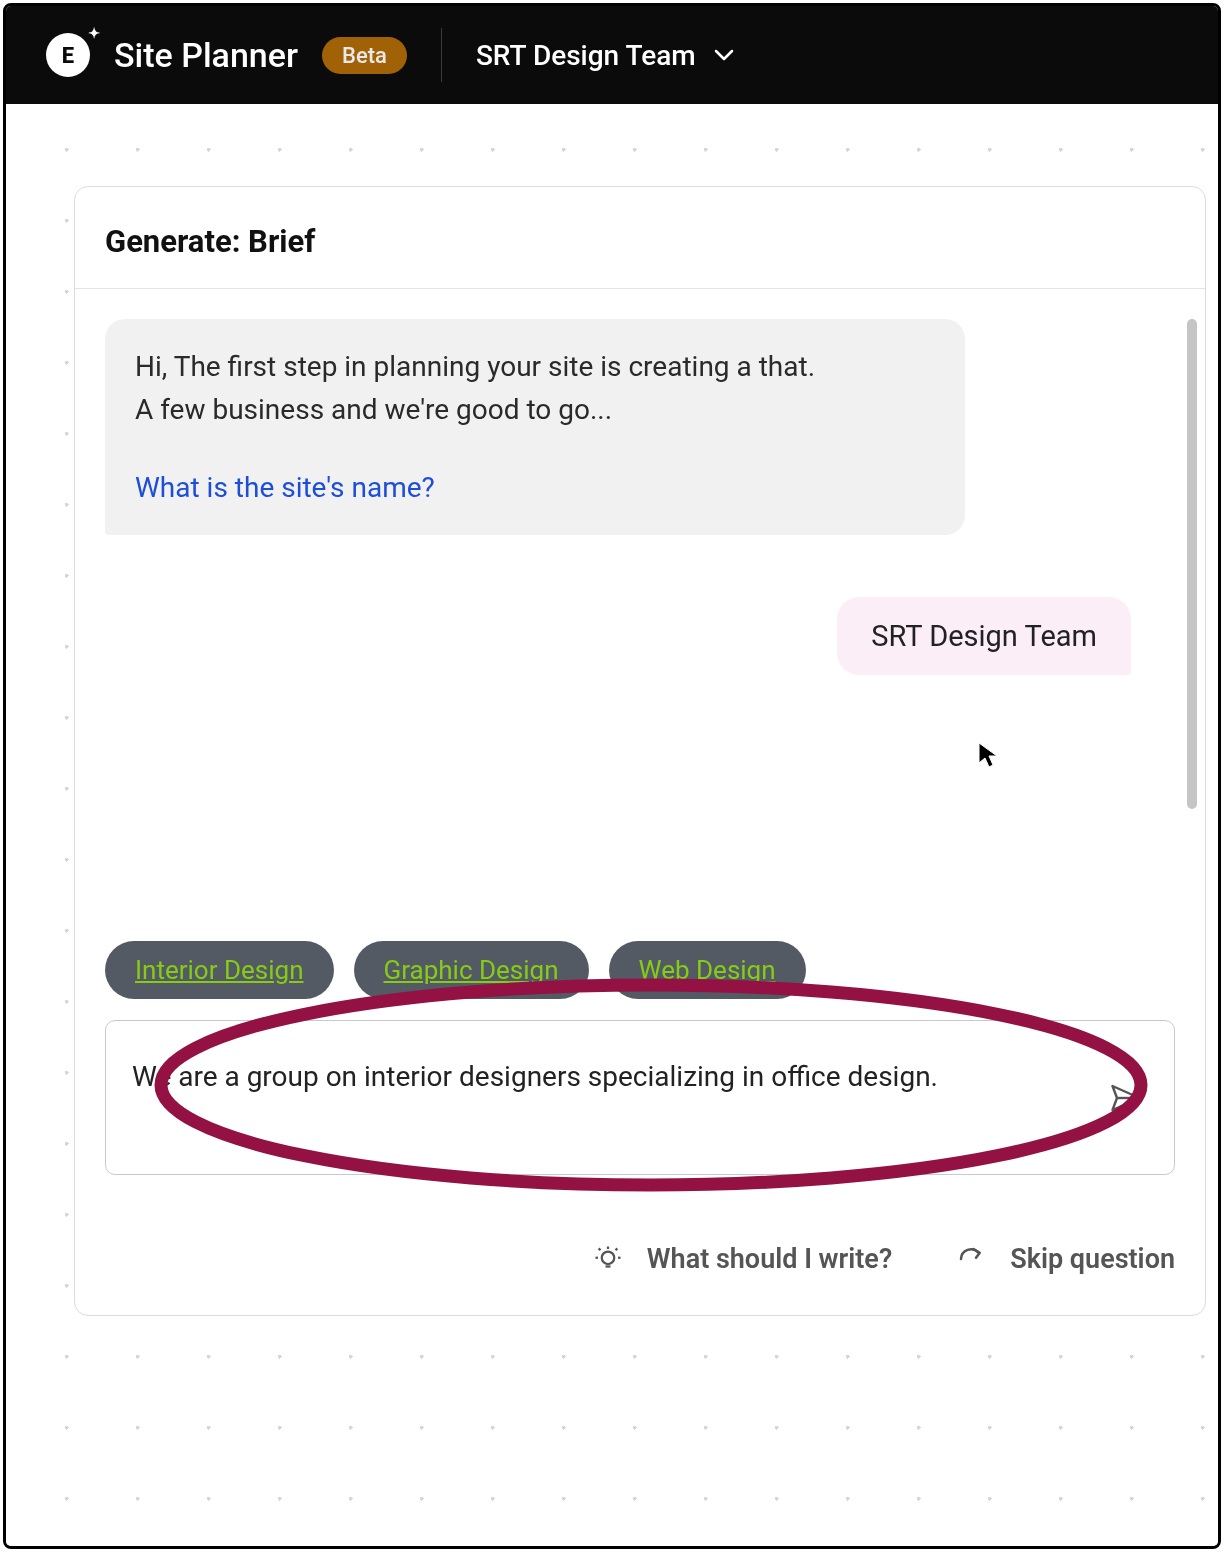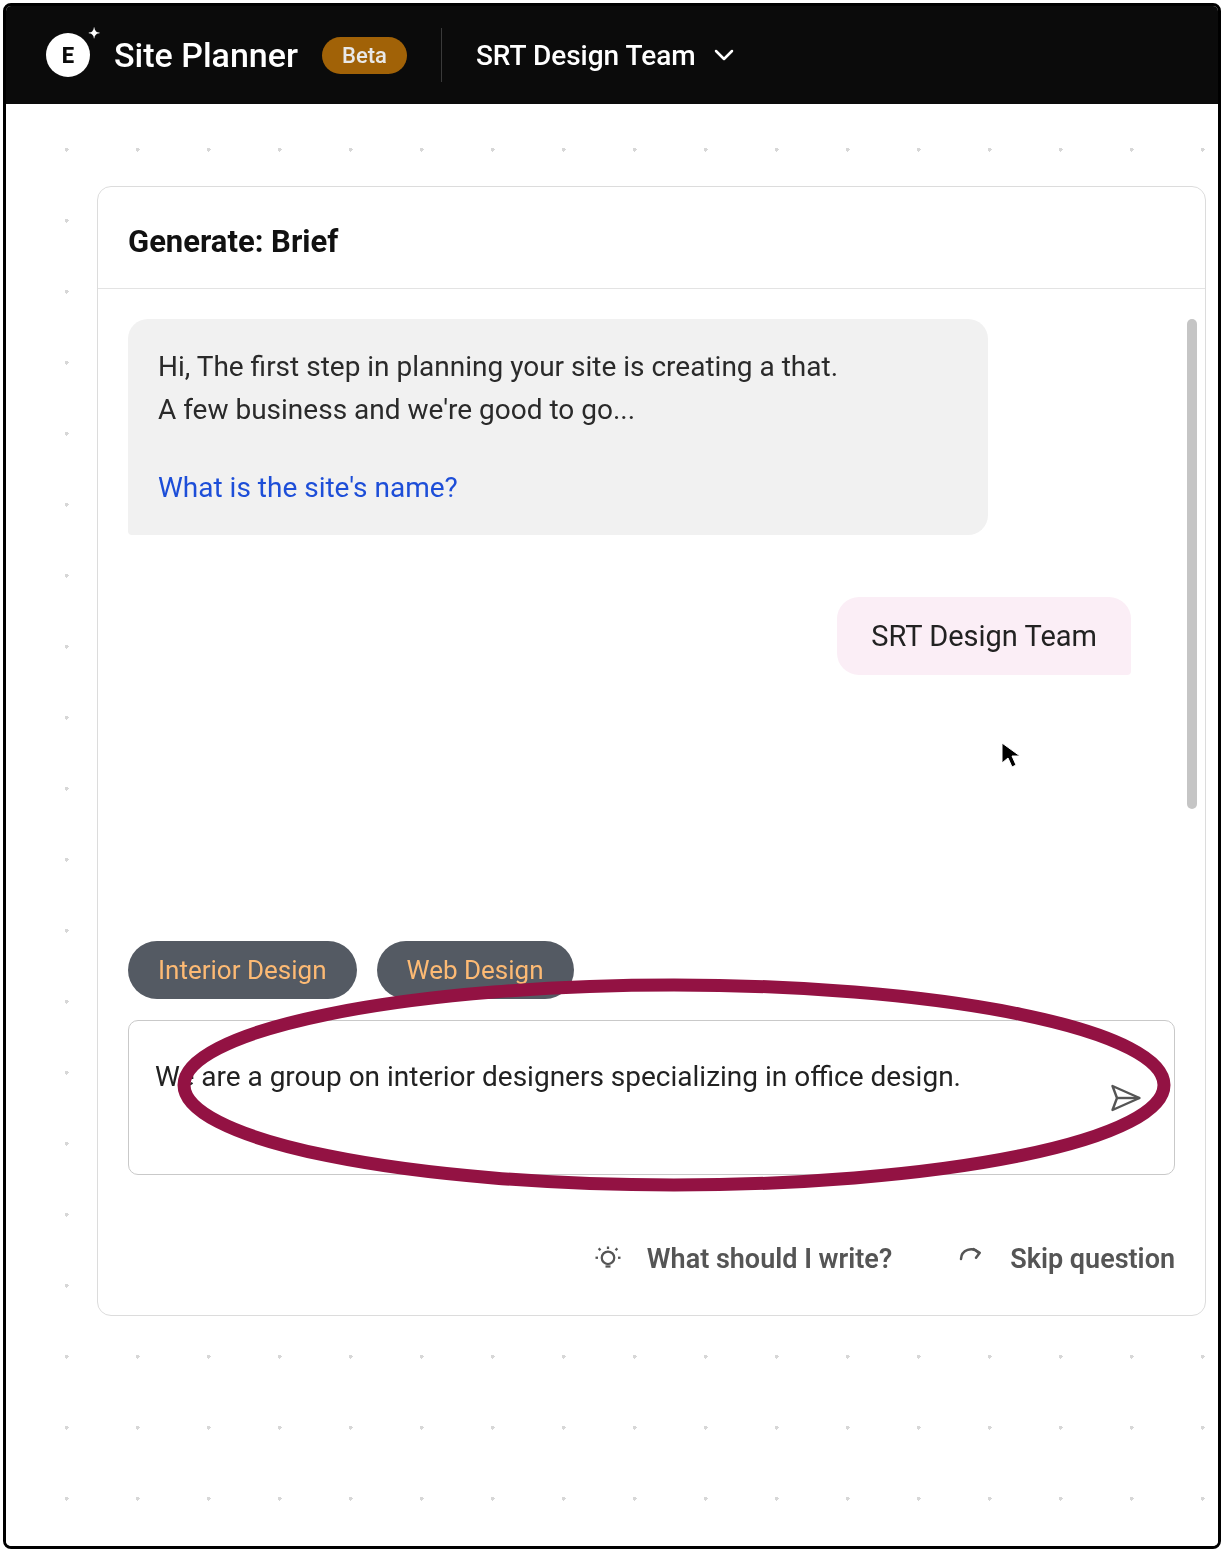--- a/index.html
+++ b/index.html
@@ -59,21 +59,21 @@
   .canvas {
     position: absolute;
     top: 98px; left: 0; right: 0; bottom: 0;
     background: #fff;
     background-image: radial-gradient(circle, #d7d7d7 2px, transparent 2px);
     background-size: 71px 71px;
     background-position: 25px 10px;
   }
   .panel {
     position: absolute;
-    top: 82px; left: 91px; right: 12px;
+    top: 82px; left: 68px; right: 12px;
     height: 1130px;
     background: #fff;
     border: 1px solid #dcdcdc;
     border-radius: 14px;
     display: flex; flex-direction: column;
   }
   .panel-header {
     padding: 36px 30px 28px 30px;
     font-size: 31px; font-weight: 700; color: #111;
     border-bottom: 1px solid #e3e3e3;
@@ -130,25 +130,26 @@
     pointer-events: none;
   }
   .chips-row {
     position: absolute;
     left: 30px;
     bottom: 316px;
     display: flex; gap: 20px;
   }
   .chip {
     background: #545a63;
-    color: #fdba74;
+    color: #84cc16;
     font-size: 26px;
     padding: 14px 30px;
     border-radius: 30px;
     cursor: pointer;
+    text-decoration: underline;
   }
   .input-row {
     position: absolute;
     left: 30px; right: 30px;
     bottom: 140px;
     height: 155px;
     border: 1px solid #c9c9c9;
     border-radius: 10px;
     display: flex; align-items: center;
     padding: 0 26px;
@@ -243,20 +244,21 @@
             <path d="M2 2 L2 22 L8 17 L12 26 L16 24 L12 15 L20 15 Z" fill="#000" stroke="#fff" stroke-width="1"></path>
           </svg>
         </div>
 
         <div class="scrollbar-track">
           <div class="scrollbar-thumb"></div>
         </div>
 
         <div class="chips-row">
           <div class="chip">Interior Design</div>
+          <div class="chip">Graphic Design</div>
           <div class="chip">Web Design</div>
         </div>
 
         <div class="input-row">
           <textarea class="input-text" style="">We are a group on interior designers specializing in office design.</textarea>
           <div class="send-btn">
             <svg width="36" height="36" viewBox="0 0 24 24">
               <path d="M3 20 L21 12 L3 4 L6 12 Z" fill="none" stroke="#555" stroke-width="1.6" stroke-linejoin="round"></path>
               <line x1="6" y1="12" x2="21" y2="12" stroke="#555" stroke-width="1.6"></line>
             </svg>

